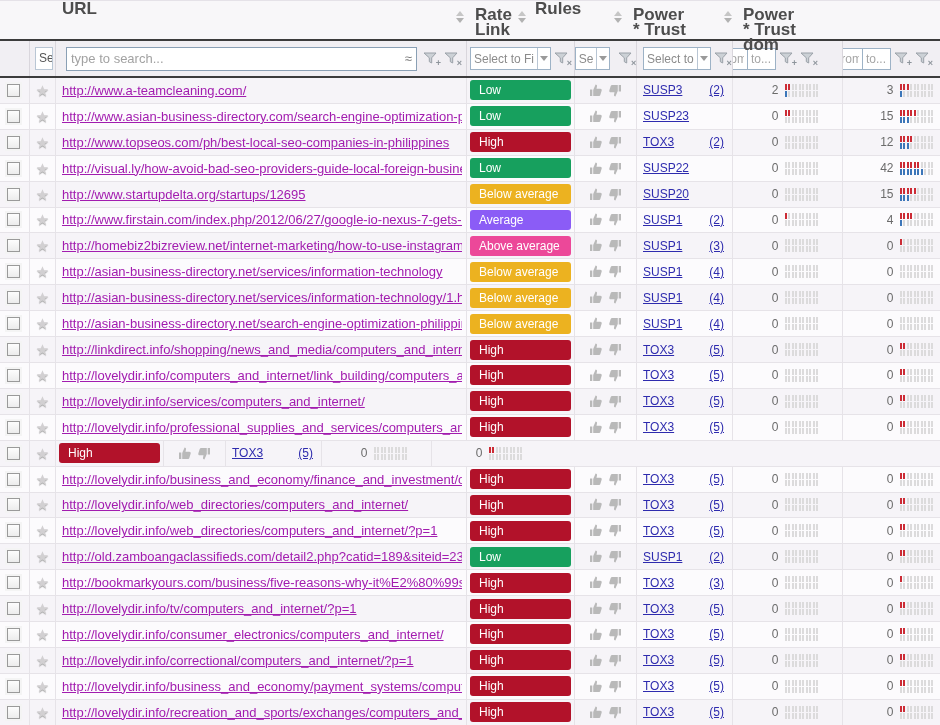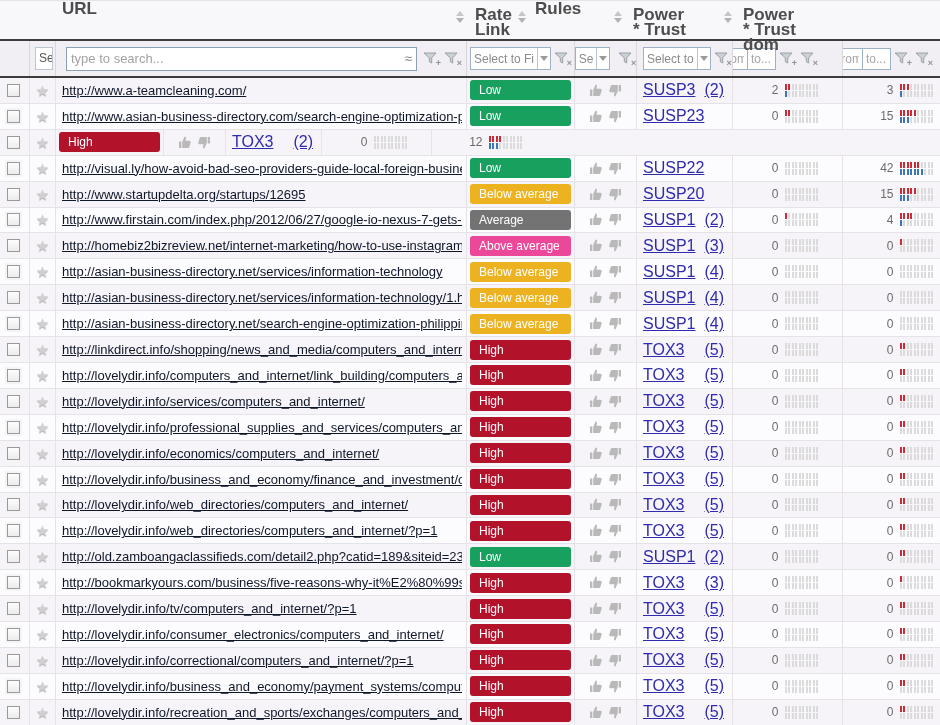--- a/index.html
+++ b/index.html
@@ -67,30 +67,30 @@
   .row:nth-child(odd)  { background: #f6f4f8; }
   .row:nth-child(even) { background: #fcfbfd; }
   .row .cell { display: flex; align-items: center; height: 100%;
     border-right: 1px solid #e6e3e8; overflow: hidden; }
   .checkbox { width: 13px; height: 13px; margin-left: 7px; cursor: pointer;
     border: 1px solid #9a9a9a; background: linear-gradient(#fdfdfd, #ececec);
     box-shadow: 0 0 0 2px #f4f4f4; }
   .star { font-size: 15px; color: #d2d0d2; margin: 0 auto; cursor: pointer;
     text-shadow: 0 1px 1px #a8a8a8; line-height: 15px; }
   .col-url.cell { padding: 0 4px 0 6px; }
-  .url-link { font-size: 13px; color: #0f172a; text-decoration: underline;
+  .url-link { font-size: 13px; color: #a21caf; text-decoration: underline;
     white-space: nowrap; overflow: hidden; display: block; width: 100%; }
   .col-dtox.cell { padding: 0 3px; }
   .badge { display: block; width: 100%; height: 20px; line-height: 20px;
     border-radius: 3px; color: #fff; font-size: 12px; padding-left: 9px;
     white-space: nowrap; overflow: hidden; }
   .col-rate.cell { justify-content: center; gap: 5px; }
   .thumb { display: flex; cursor: pointer; }
   .col-rules.cell { justify-content: space-between; padding: 0 8px 0 6px; }
-  .rule-link, .count-link { font-size: 16px; color: #2e2bae;
+  .rule-link, .count-link { font-size: 12px; color: #2e2bae;
     text-decoration: underline; white-space: nowrap; }
   .col-pt.cell  { justify-content: flex-end; padding-right: 24px; }
   .col-ptd.cell { justify-content: flex-end; padding-right: 7px; border-right: 0; }
   .num { font-size: 12px; color: #6b6b6b; margin-right: 6px; }
   .gauge { display: flex; flex-direction: column; gap: 1px; }
   .trow { display: flex; gap: 1.5px; height: 6px; }
   .tick { width: 2px; height: 6px; background: #dcdbdc; display: block; }
   .tick.r { background: #cc2b35; }
   .tick.b { background: #3c76b9; }
 </style>
@@ -432,20 +432,23 @@
     </div>
   </div>
 
   <div class="row">
     <div class="cell col-cb">
       <span class="checkbox"></span>
     </div>
     <div class="cell col-star">
       <span class="star">★</span>
     </div>
+    <div class="cell col-url">
+      <a href="#" class="url-link">http://www.topseos.com/ph/best-local-seo-companies-in-philippines</a>
+    </div>
     <div class="cell col-dtox">
       <span class="badge" style="background: rgb(178, 18, 42);">High</span>
     </div>
     <div class="cell col-rate">
       <span class="thumb">
         <svg width="14" height="13" viewBox="0 0 14 13">
               <path fill="#b9b9b9" d="M1 5.5h2.3V12H1zM4.2 12V5.9L6.6.6c.9 0 1.6.8 1.4 1.7L7.5 4.7h3.8c1 0 1.7.9 1.4 1.8l-1.4 4.5c-.2.6-.8 1-1.4 1z"></path>
             </svg>
       </span>
       <span class="thumb">
@@ -706,21 +709,21 @@
     <div class="cell col-cb">
       <span class="checkbox"></span>
     </div>
     <div class="cell col-star">
       <span class="star">★</span>
     </div>
     <div class="cell col-url">
       <a href="#" class="url-link">http://www.firstain.com/index.php/2012/06/27/google-io-nexus-7-gets-offici</a>
     </div>
     <div class="cell col-dtox">
-      <span class="badge" style="background: #737373;">Average</span>
+      <span class="badge" style="background: #8b5cf6;">Average</span>
     </div>
     <div class="cell col-rate">
       <span class="thumb">
         <svg width="14" height="13" viewBox="0 0 14 13">
               <path fill="#b9b9b9" d="M1 5.5h2.3V12H1zM4.2 12V5.9L6.6.6c.9 0 1.6.8 1.4 1.7L7.5 4.7h3.8c1 0 1.7.9 1.4 1.8l-1.4 4.5c-.2.6-.8 1-1.4 1z"></path>
             </svg>
       </span>
       <span class="thumb">
         <svg width="14" height="13" viewBox="0 0 14 13">
               <g transform="rotate(180 7 6.5)">
@@ -1521,23 +1524,20 @@
     </div>
   </div>
 
   <div class="row">
     <div class="cell col-cb">
       <span class="checkbox"></span>
     </div>
     <div class="cell col-star">
       <span class="star">★</span>
     </div>
-    <div class="cell col-url">
-      <a href="#" class="url-link">http://lovelydir.info/economics/computers_and_internet/</a>
-    </div>
     <div class="cell col-dtox">
       <span class="badge" style="background: rgb(178, 18, 42);">High</span>
     </div>
     <div class="cell col-rate">
       <span class="thumb">
         <svg width="14" height="13" viewBox="0 0 14 13">
               <path fill="#b9b9b9" d="M1 5.5h2.3V12H1zM4.2 12V5.9L6.6.6c.9 0 1.6.8 1.4 1.7L7.5 4.7h3.8c1 0 1.7.9 1.4 1.8l-1.4 4.5c-.2.6-.8 1-1.4 1z"></path>
             </svg>
       </span>
       <span class="thumb">

